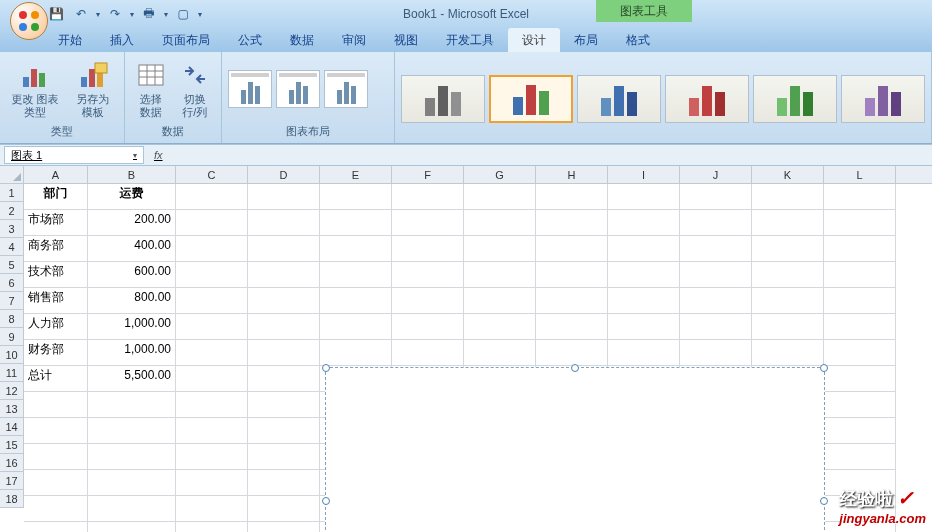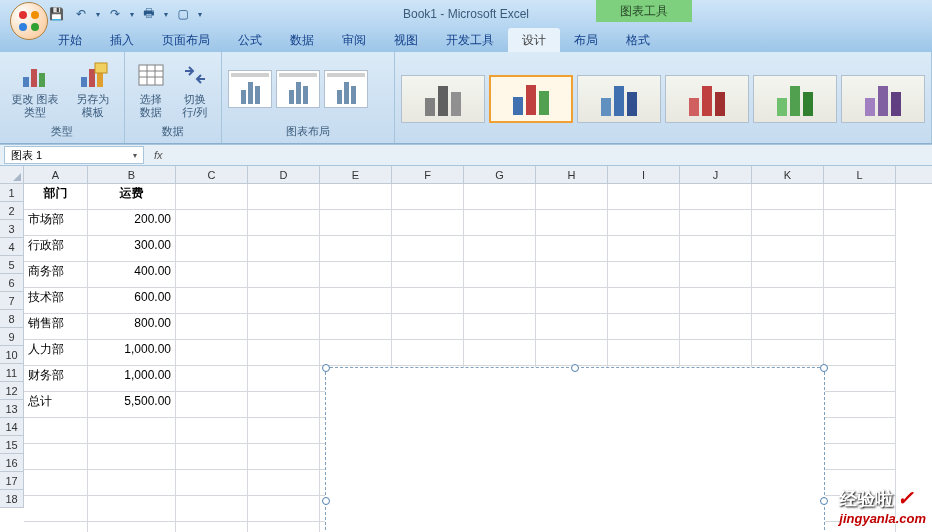--- a/index.html
+++ b/index.html
@@ -24,21 +24,21 @@
 .group-label { text-align: center; font-size: 11px; color: #3a5a7a; padding: 2px 0; }
 .big-btn { display: flex; flex-direction: column; align-items: center; gap: 2px; padding: 2px 4px; }
 .big-btn-icon { width: 32px; height: 32px; display: flex; align-items: center; justify-content: center; }
 .big-btn-label { font-size: 11px; color: #3a5a7a; text-align: center; line-height: 13px; }
 .layout-thumb { width: 44px; height: 38px; background: #fff; border: 1px solid #b0c0d0; display: flex; align-items: flex-end; justify-content: center; gap: 2px; padding: 3px; position: relative; }
 .layout-thumb::before { content: ''; position: absolute; top: 2px; left: 2px; right: 2px; height: 4px; background: #d0d0d0; }
 .style-thumb { width: 84px; height: 48px; background: linear-gradient(#f5f5f0, #e8e8e0); border: 1px solid #b0c0d0; display: flex; align-items: flex-end; justify-content: center; gap: 3px; padding: 6px; }
 .style-thumb.sel { border: 2px solid #f0a030; background: #fff8e8; }
 .style-thumb .bar { width: 10px; }
 
-.name-fx { height: 22px; background: #e8f0f7; border-top: 1px solid #a8c5de; border-bottom: 1px solid #a8c5de; display: flex; align-items: center; }
+.name-fx { height: 22px; background: #e8f0f7; border-top: 1px solid #a8c5de; border-bottom: 1px solid #a8c5de; display: flex; align-items: center; text-decoration: underline; }
 .name-box { width: 140px; border: 1px solid #a8c5de; background: #fff; height: 18px; margin: 0 4px; font-size: 11px; padding: 0 6px; display: flex; align-items: center; }
 .name-dd { font-size: 8px; color: #555; margin-left: auto; }
 .fx-label { font-style: italic; font-size: 11px; color: #555; padding: 0 6px; }
 .fx-input { flex: 1; border: 0; height: 18px; font-size: 11px; background: transparent; }
 
 .sheet { display: flex; height: 366px; position: relative; }
 .row-headers { width: 24px; background: #e8eef4; border-right: 1px solid #c0cad4; }
 .col-headers { height: 18px; background: #e8eef4; border-bottom: 1px solid #c0cad4; display: flex; }
 .corner { width: 24px; height: 18px; background: #e8eef4; border-right: 1px solid #c0cad4; border-bottom: 1px solid #c0cad4; }
 .sel-all-tri { position: absolute; right: 2px; bottom: 2px; width: 0; height: 0; border-left: 8px solid transparent; border-bottom: 8px solid #a8b8c8; }
@@ -288,34 +288,20 @@
           <div class="cell"></div>
           <div class="cell"></div>
           <div class="cell"></div>
           <div class="cell"></div>
           <div class="cell"></div>
           <div class="cell"></div>
           <div class="cell"></div>
           <div class="cell"></div>
         </div>
         <div class="grid-row">
-          <div class="cell a">行政部</div>
-          <div class="cell b">300.00</div>
-          <div class="cell"></div>
-          <div class="cell"></div>
-          <div class="cell"></div>
-          <div class="cell"></div>
-          <div class="cell"></div>
-          <div class="cell"></div>
-          <div class="cell"></div>
-          <div class="cell"></div>
-          <div class="cell"></div>
-          <div class="cell"></div>
-        </div>
-        <div class="grid-row">
           <div class="cell a">商务部</div>
           <div class="cell b">400.00</div>
           <div class="cell"></div>
           <div class="cell"></div>
           <div class="cell"></div>
           <div class="cell"></div>
           <div class="cell"></div>
           <div class="cell"></div>
           <div class="cell"></div>
           <div class="cell"></div>

